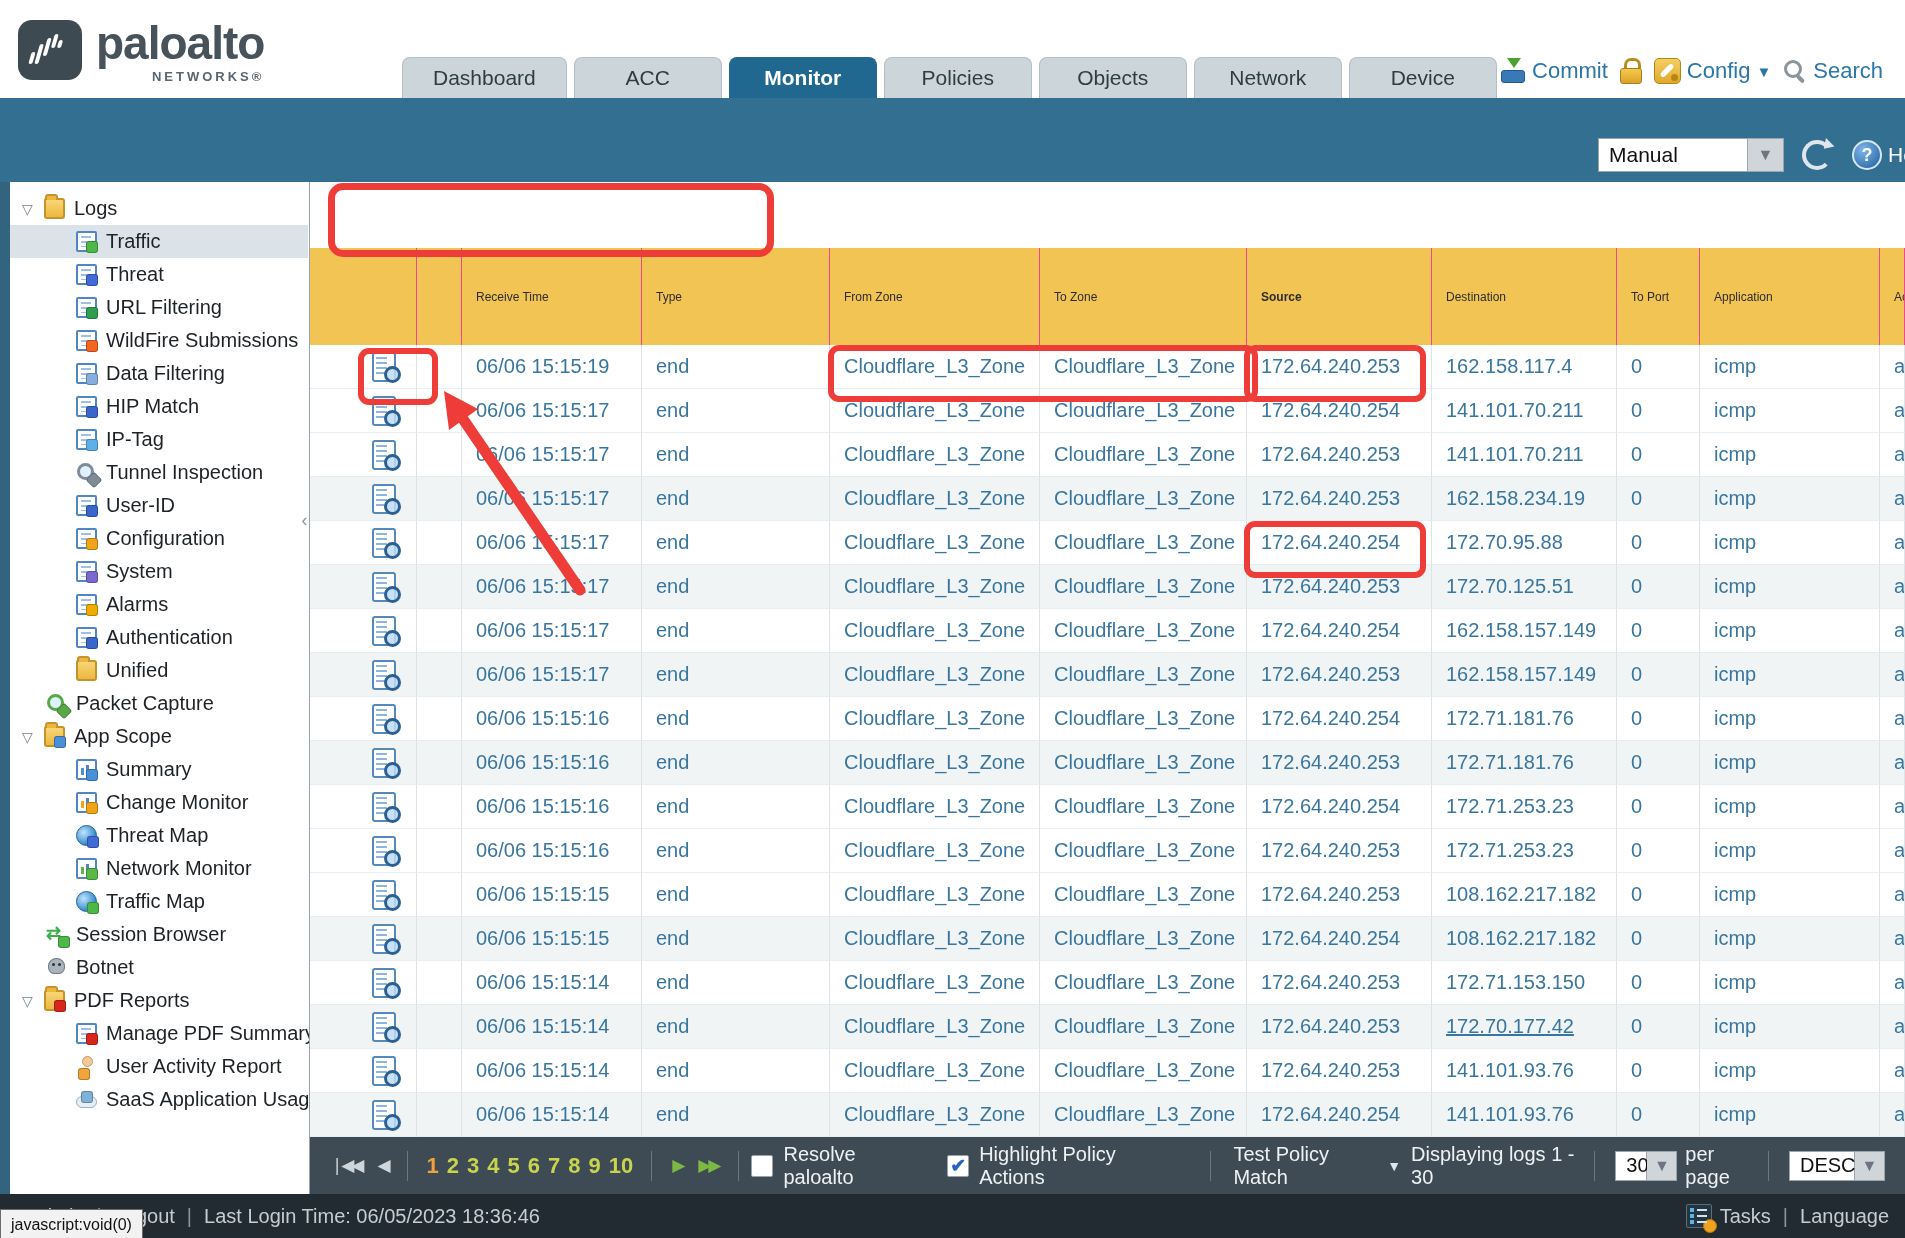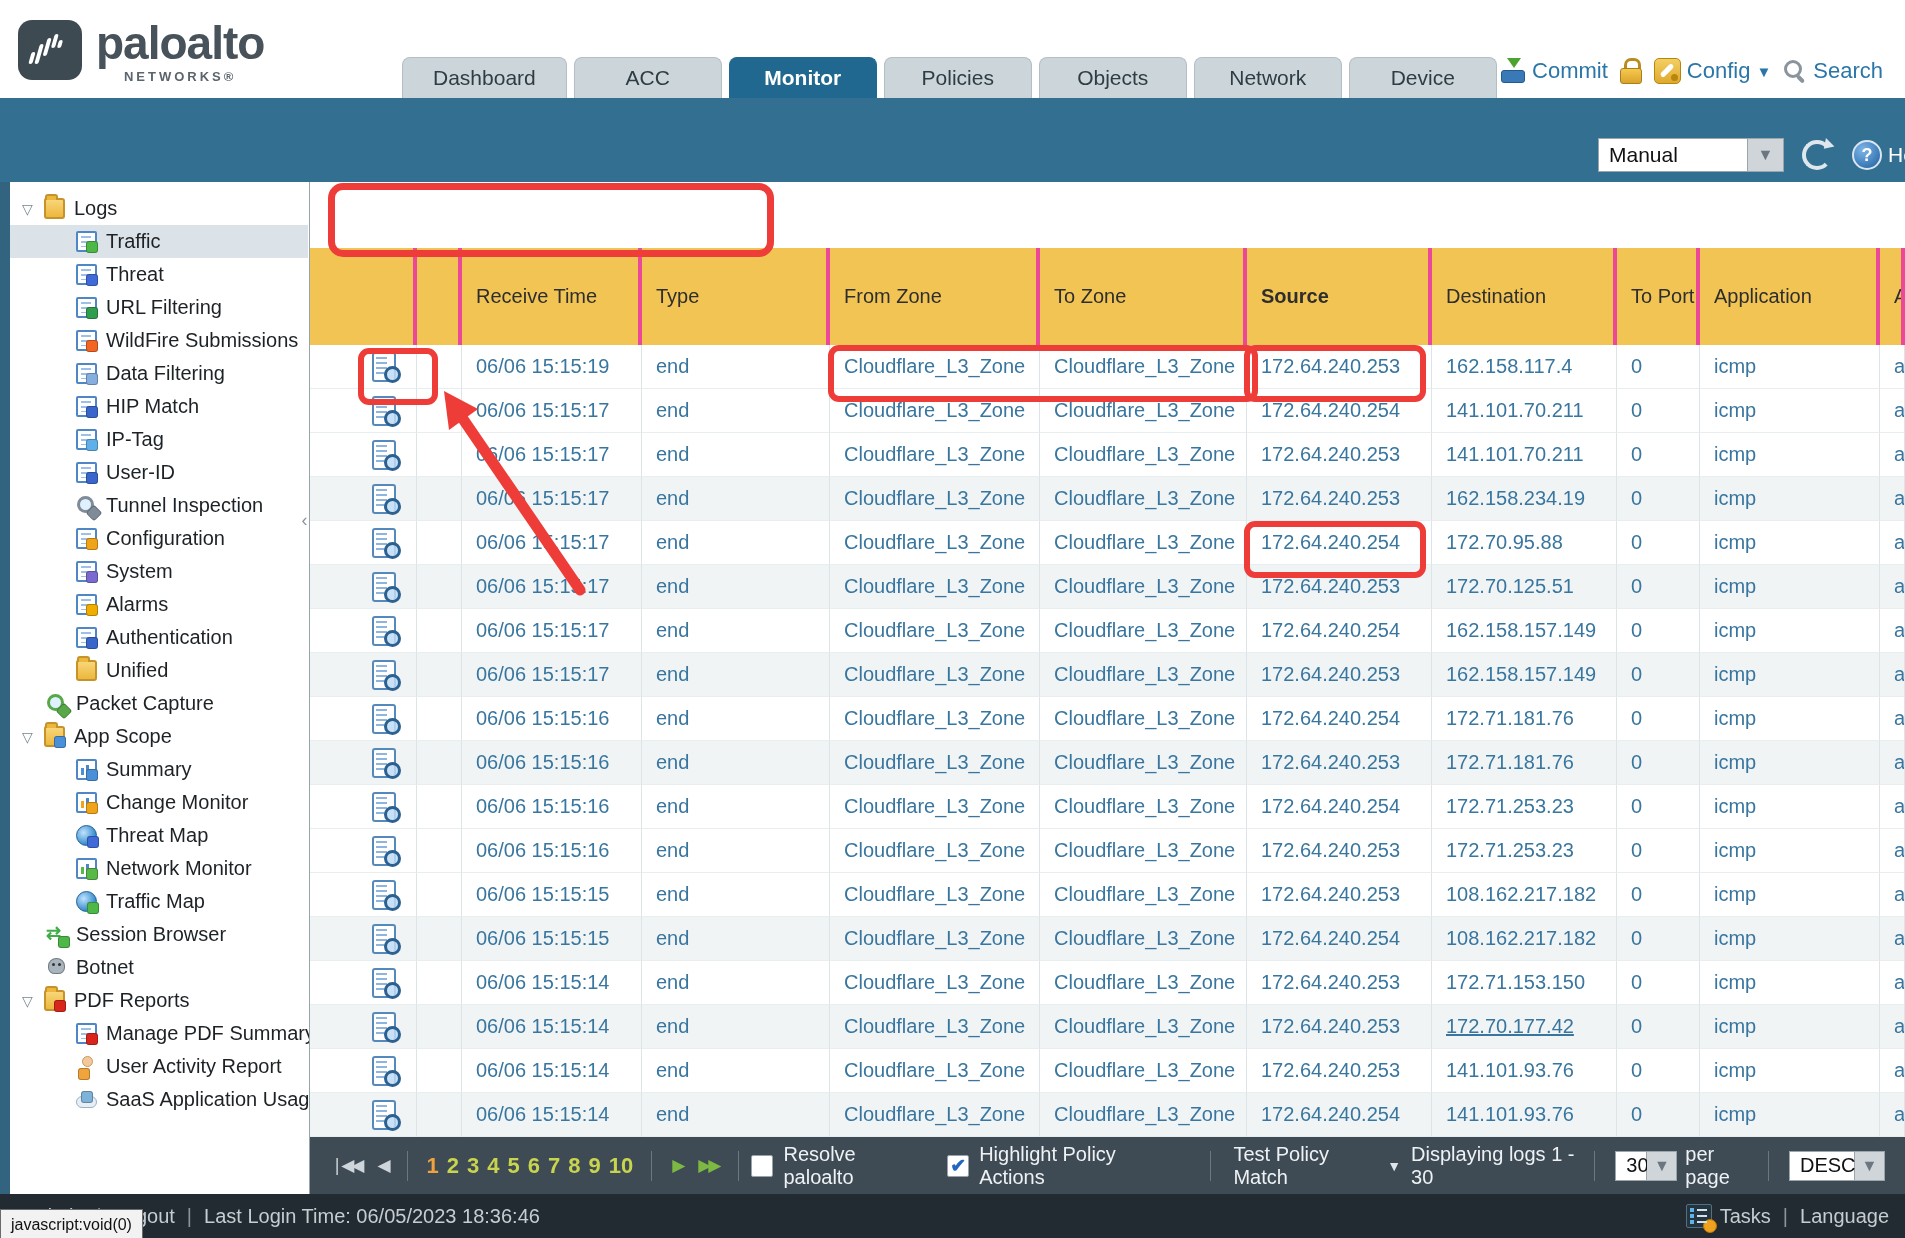--- a/index.html
+++ b/index.html
@@ -5,21 +5,21 @@
   html,body{margin:0;padding:0;background:#888;}
   .app{position:relative;width:1905px;height:1238px;overflow:hidden;background:#fff;
        font-family:"Liberation Sans",sans-serif;}
   
   .tophdr{position:absolute;left:0;top:0;width:1905px;height:98px;background:#fff;}
   .logo{position:absolute;left:18px;top:20px;display:flex;align-items:flex-start;}
   .logomark{width:64px;height:60px;background:#3e4a52;border-radius:14px;margin-right:14px;
             display:flex;align-items:center;justify-content:center;}
   .logotext{line-height:1;}
   .brand{font-size:46px;color:#47525a;letter-spacing:-1px;font-weight:bold;}
-  .brandsub{font-size:13px;color:#5a656d;letter-spacing:3px;text-align:center;margin-top:4px;font-weight:bold;}
+  .brandsub{font-size:13px;color:#5a656d;letter-spacing:3px;text-align:right;margin-top:4px;font-weight:bold;}
   .tabs{position:absolute;left:402px;bottom:0;display:flex;gap:7px;}
   .tab{height:40px;padding:0 30px;display:flex;align-items:center;justify-content:center;
        background:#ccd5da;border:1px solid #b4bfc5;border-bottom:none;border-radius:8px 8px 0 0;
        color:#2e3d44;font-size:21px;min-width:86px;cursor:default;}
   .tab.active{background:#20688f;border-color:#20688f;color:#fff;font-weight:bold;}
   .hdrlinks{position:absolute;right:22px;top:58px;display:flex;align-items:center;gap:12px;
             color:#2b76a8;font-size:22px;}
   .hl{display:flex;align-items:center;gap:6px;}
   .commitico{position:relative;width:26px;height:26px;}
   .commitico::before{content:"";position:absolute;left:7px;top:0;width:0;height:0;
@@ -118,22 +118,22 @@
   .fb-add::before{content:"+";color:#5aa421;font-size:32px;font-weight:bold;margin-top:-5px;}
   .fb-build::before{content:"";width:15px;height:19px;background:linear-gradient(#6aa0d8 0 5px,#fff 5px);
         border:1px solid #4f86c6;}
   .fb-build::after,.fb-load::after{content:"";position:absolute;right:2px;bottom:2px;width:0;height:0;
         border-left:7px solid transparent;border-right:7px solid transparent;border-top:9px solid #d29a1a;}
   .fb-load{background:linear-gradient(#f7d678,#edb73e);border-color:#c6922a;}
   .fb-export::before{content:"X";color:#fff;background:#217346;width:21px;height:21px;display:flex;
         align-items:center;justify-content:center;font-weight:bold;border-radius:3px;font-size:15px;}
   
   .thead{position:absolute;left:310px;top:248px;width:1595px;height:97px;background:#f2c454;display:flex;}
-  .hcell{display:flex;align-items:center;padding-left:14px;font-size:20px;color:#2e2e2e;
-        border-right:4px solid #ec4899;box-sizing:border-box;overflow:hidden;white-space:nowrap;flex:0 0 auto;}
+  .hcell{display:flex;align-items:center;padding-left:14px;font-size:12px;color:#2e2e2e;
+        border-right:1px solid #ec4899;box-sizing:border-box;overflow:hidden;white-space:nowrap;flex:0 0 auto;}
   .tbody{position:absolute;left:310px;top:345px;width:1595px;height:792px;background:#fff;}
   .trow{display:flex;height:44px;box-sizing:border-box;background:#fff;}
   .trow.alt{background:#f0f4f5;}
   .cell{display:flex;align-items:center;padding-left:14px;font-size:20px;color:#39769f;
         border-right:1px solid #dde4e7;border-bottom:1px solid #e8edef;box-sizing:border-box;
         overflow:hidden;white-space:nowrap;flex:0 0 auto;}
   .c-icon{padding-left:62px;}
   .und{text-decoration:underline;}
   .logicon{position:relative;width:24px;height:30px;background:#fff;border:2px solid #5588bb;
         border-radius:3px;box-sizing:border-box;}
@@ -275,26 +275,26 @@
         </div>
         <div class="titem lv1">
           <span class="tico i-doc bdg" style="--bc: #3a66cc;"></span>
           <span class="tlabel">HIP Match</span>
         </div>
         <div class="titem lv1">
           <span class="tico i-doc bdg" style="--bc: #5fb0e8;"></span>
           <span class="tlabel">IP-Tag</span>
         </div>
         <div class="titem lv1">
+          <span class="tico i-mag bdg" style="--bc: #7f8c98;"></span>
+          <span class="tlabel">Tunnel Inspection</span>
+        </div>
+        <div class="titem lv1">
           <span class="tico i-doc bdg" style="--bc: #3a66cc;"></span>
           <span class="tlabel">User-ID</span>
-        </div>
-        <div class="titem lv1">
-          <span class="tico i-mag bdg" style="--bc: #7f8c98;"></span>
-          <span class="tlabel">Tunnel Inspection</span>
         </div>
         <div class="titem lv1">
           <span class="tico i-doc bdg" style="--bc: #f0a419;"></span>
           <span class="tlabel">Configuration</span>
         </div>
         <div class="titem lv1">
           <span class="tico i-doc bdg" style="--bc: #7a6ad0;"></span>
           <span class="tlabel">System</span>
         </div>
         <div class="titem lv1">

